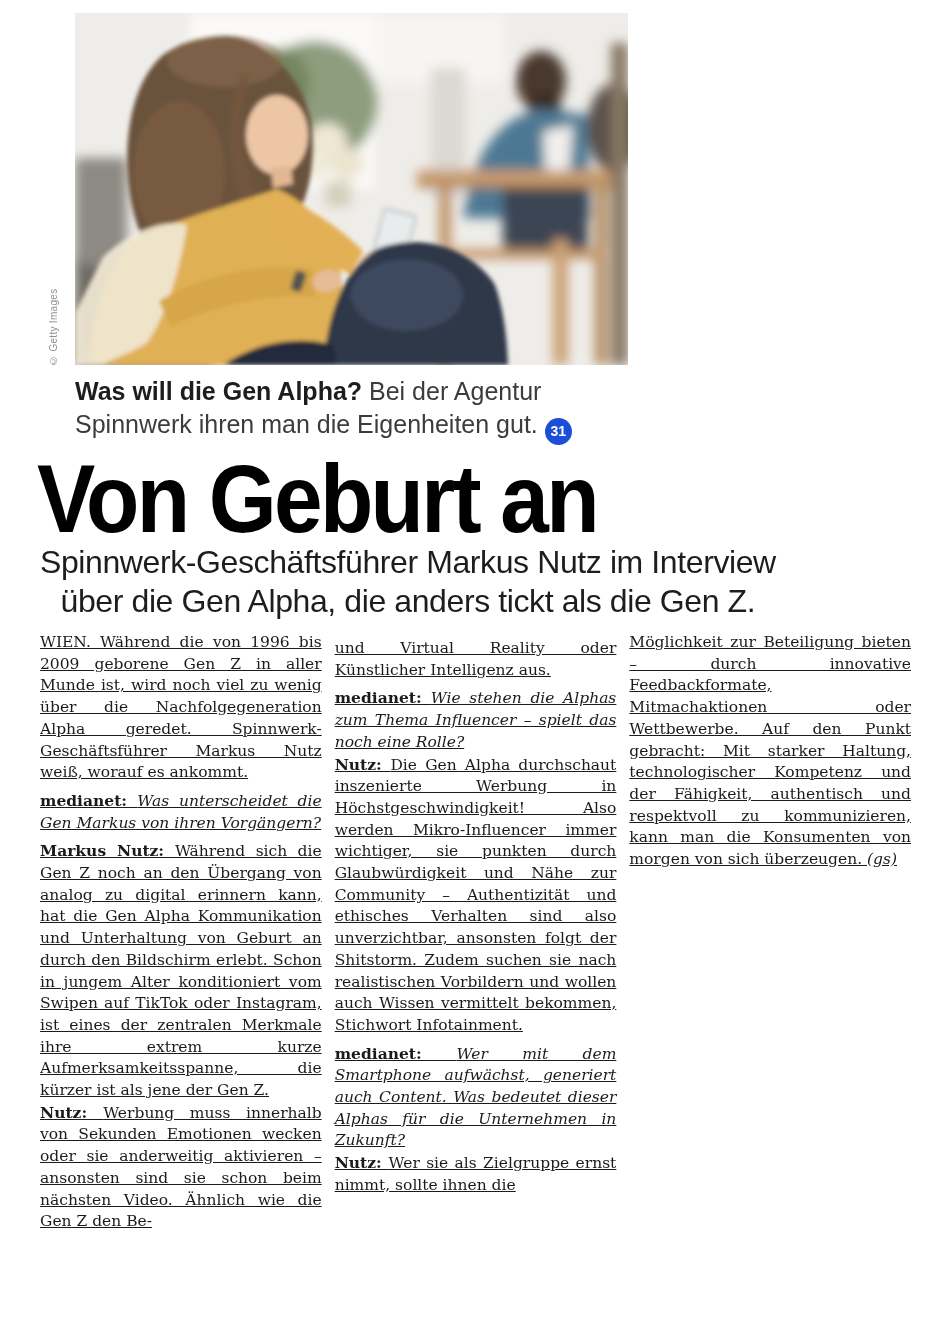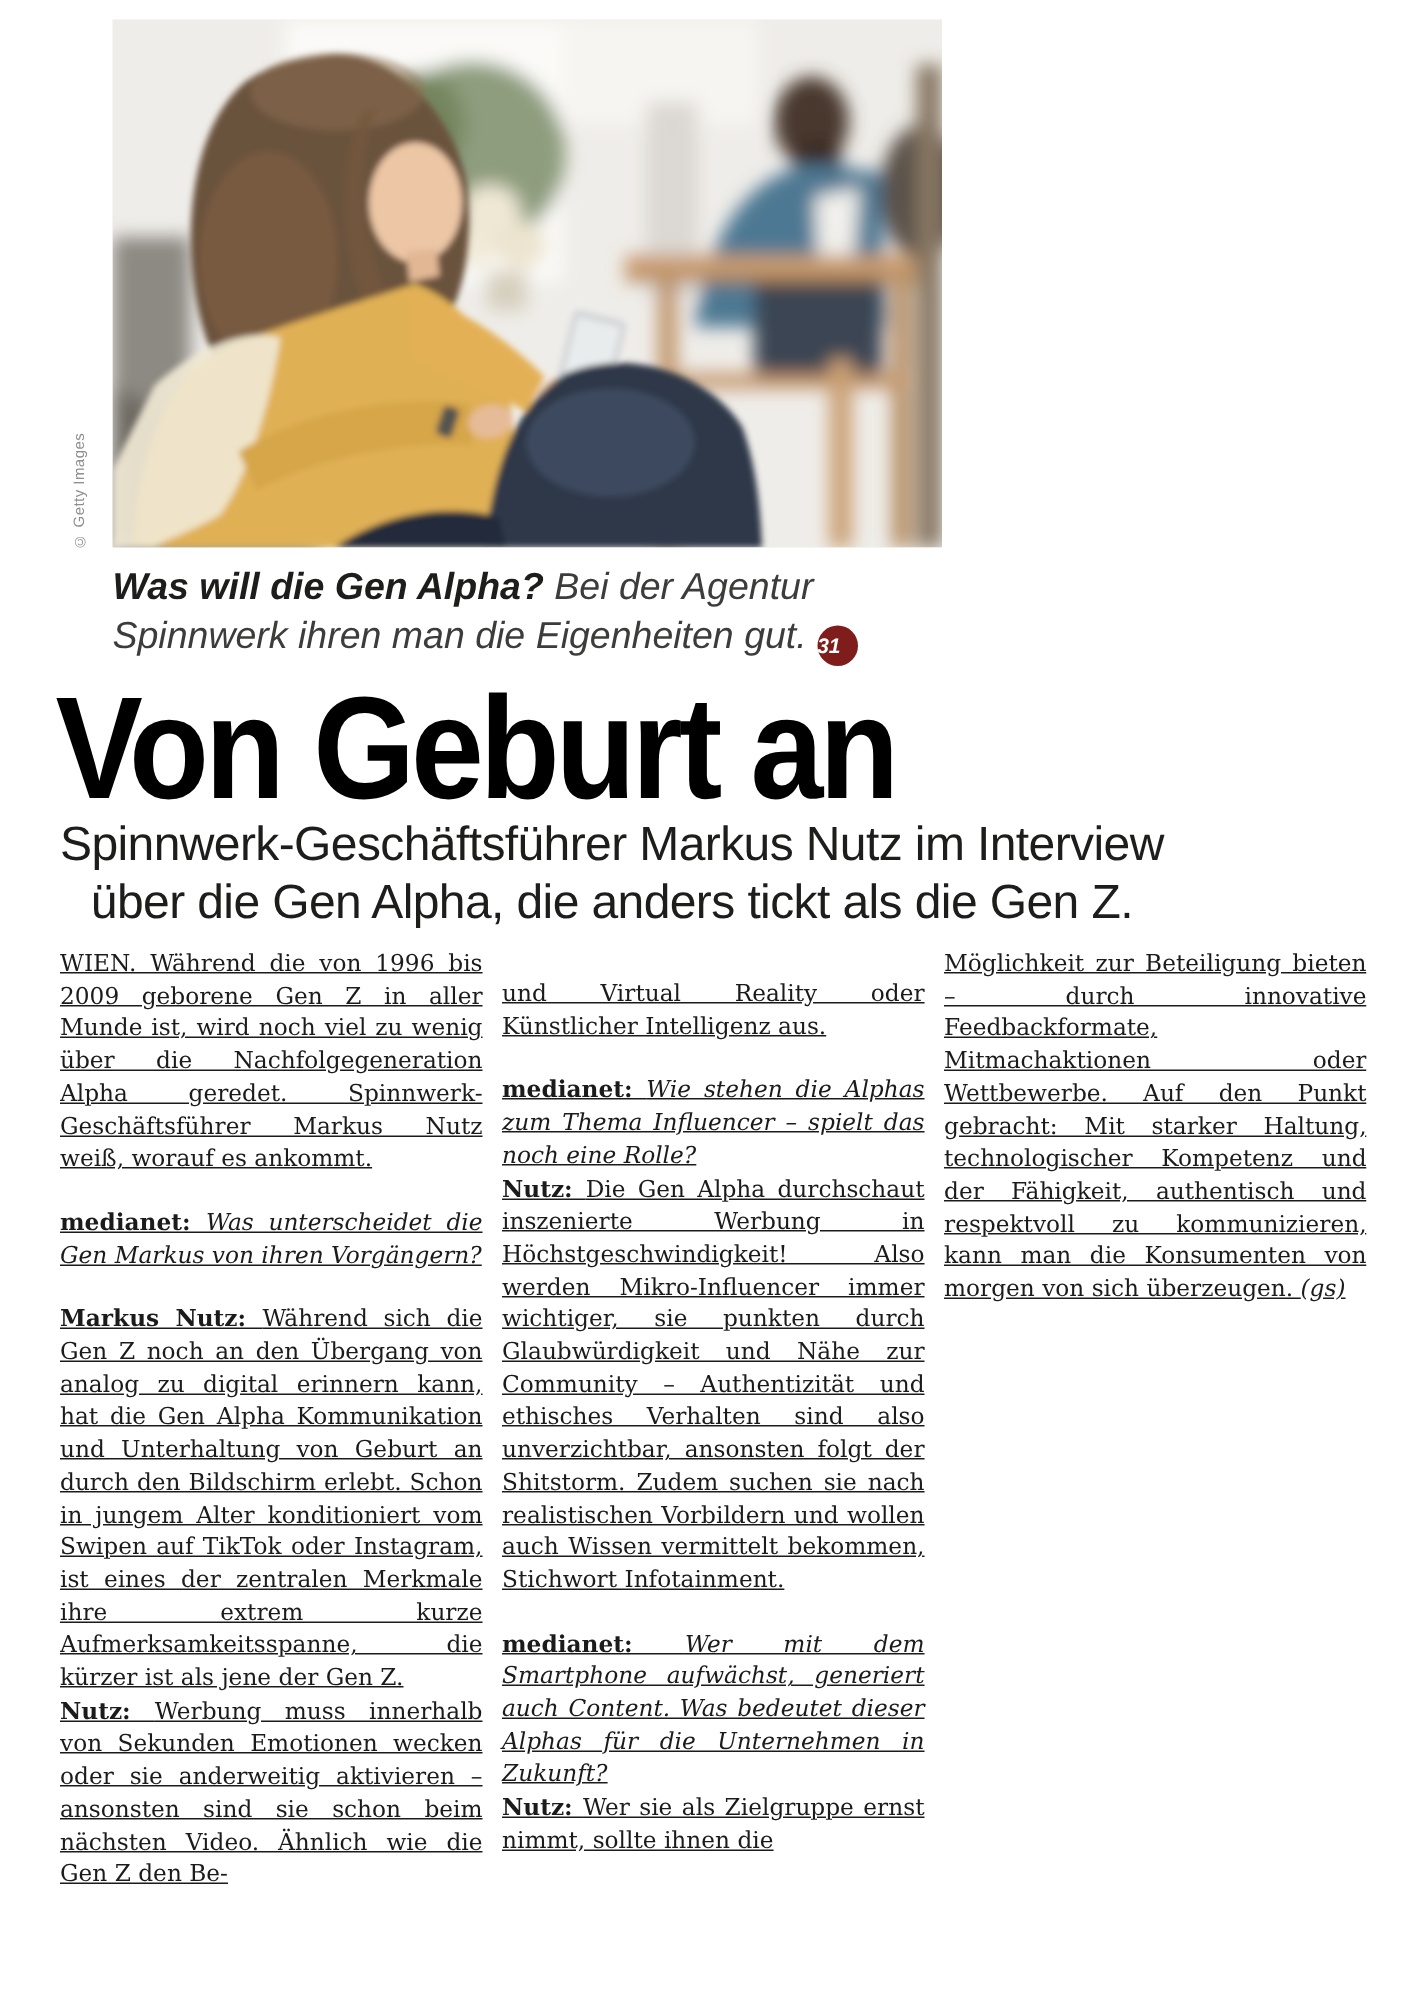--- a/index.html
+++ b/index.html
@@ -9,47 +9,47 @@
   }
   
   .photo-wrap{position:absolute;left:75px;top:13px;width:553px;height:352px;overflow:hidden;background:#efede9;}
   .photo-wrap svg{display:block;width:100%;height:100%;}
   .credit{
     position:absolute;left:48px;top:276px;height:90px;
     writing-mode:vertical-rl;transform:rotate(180deg);
     font-size:10px;color:#8f8f8f;letter-spacing:.3px;white-space:nowrap;
   }
   
-  .caption{position:absolute;left:75px;top:375px;width:572px;font-size:25px;line-height:33px;color:#3c3c3b;font-style:italic;}
+  .caption{position:absolute;left:75px;top:375px;width:572px;font-size:25px;line-height:33px;color:#3c3c3b;}
   .caption .b{font-weight:bold;color:#1d1d1b;}
   .badge{
     display:inline-block;width:27px;height:27px;border-radius:50%;
-    background:#7f1d1d;color:#fff;font-size:14px;font-weight:bold;
-    line-height:27px;vertical-align:-3px;margin-left:7px;
+    background:#1d4ed8;color:#fff;font-size:14px;font-weight:bold;
+    text-align:center;line-height:27px;vertical-align:-3px;margin-left:7px;
   }
   
   .headline{
     position:absolute;left:37px;top:450px;
     font-size:97px;font-weight:bold;color:#000;line-height:1;
     letter-spacing:-3px;white-space:nowrap;
     transform:scaleX(.9);transform-origin:left center;
   }
   .subtitle{position:absolute;left:40px;top:543px;font-size:32px;line-height:38.5px;color:#1d1d1b;letter-spacing:-.4px;text-align:center;}
   
   .cols{
     position:absolute;left:40px;top:632px;width:871px;height:709px;
     display:flex;gap:13px;overflow:hidden;text-decoration:underline;
   }
   .col{flex:1 1 0;min-width:0;}
   .para{
     margin:0;font-family:"DejaVu Serif",serif;
     font-size:15.5px;line-height:21.7px;color:#1b1b1b;
     text-align:justify;
   }
-  .para.gap{margin-top:20px;}
+  .para.gap{margin-top:6px;}
   .para .b{font-weight:bold;}
   .para .i{font-style:italic;}
 </style>
 </head>
 <body>
 
 <div class="credit">© Getty Images</div>
 
 <div class="photo-wrap">
   <svg viewBox="0 0 553 352" preserveAspectRatio="none">

